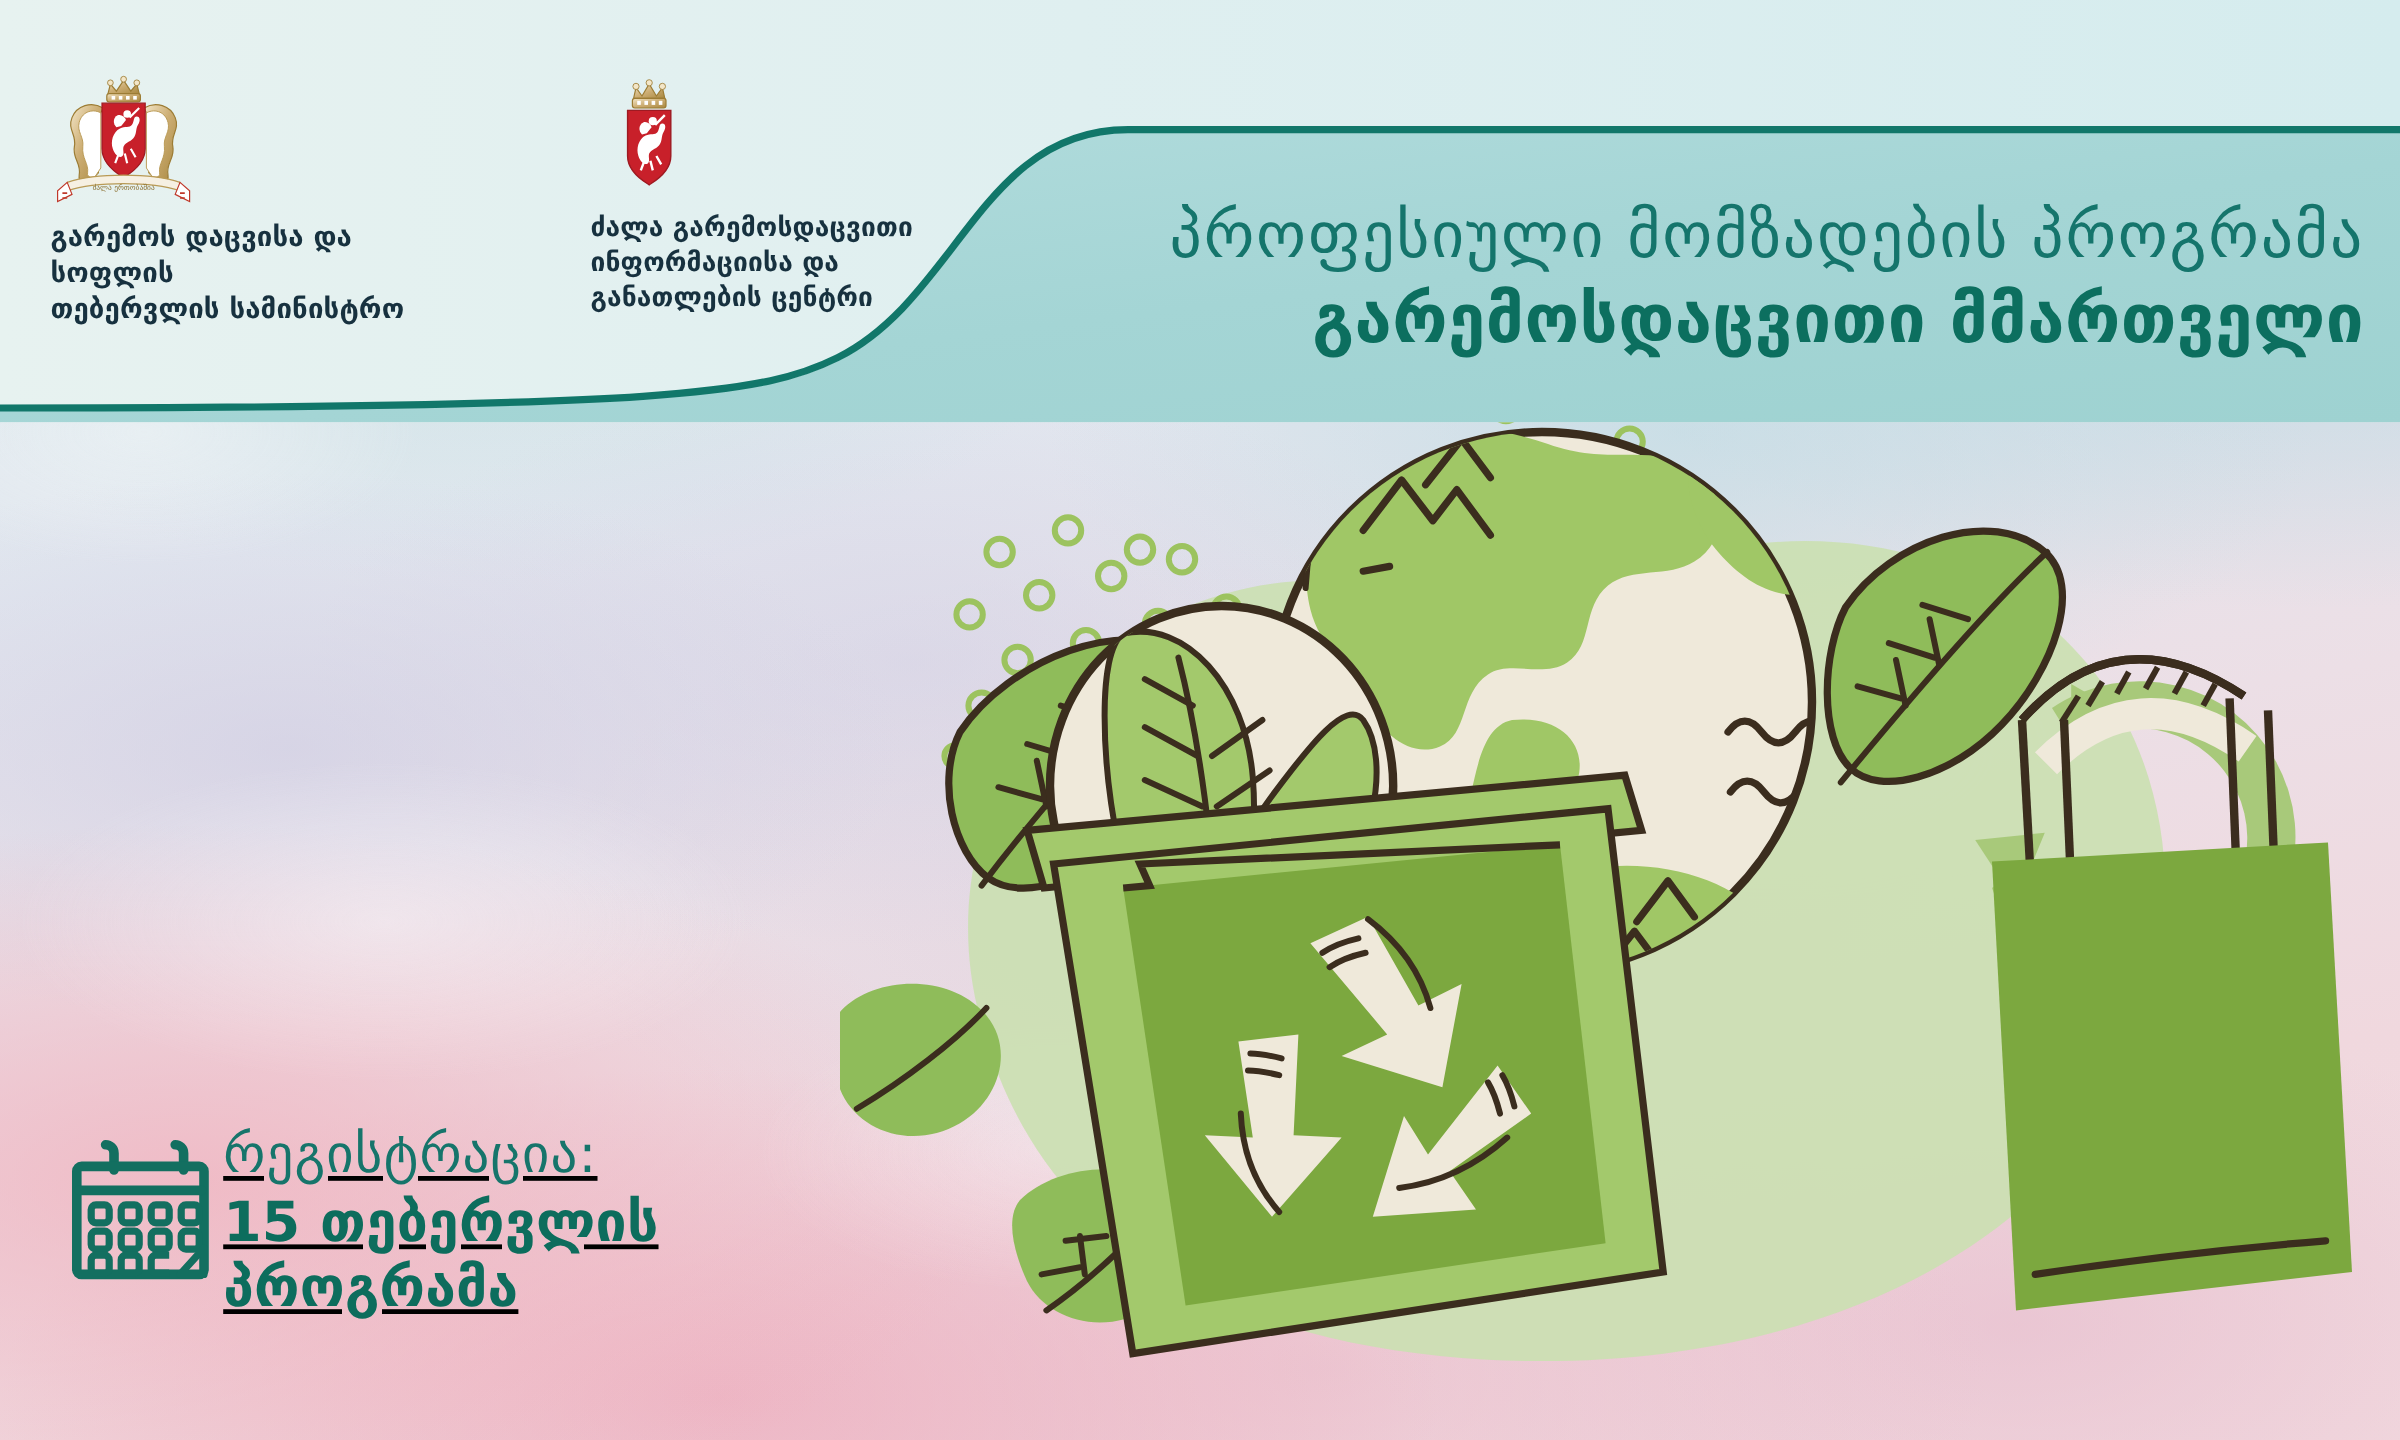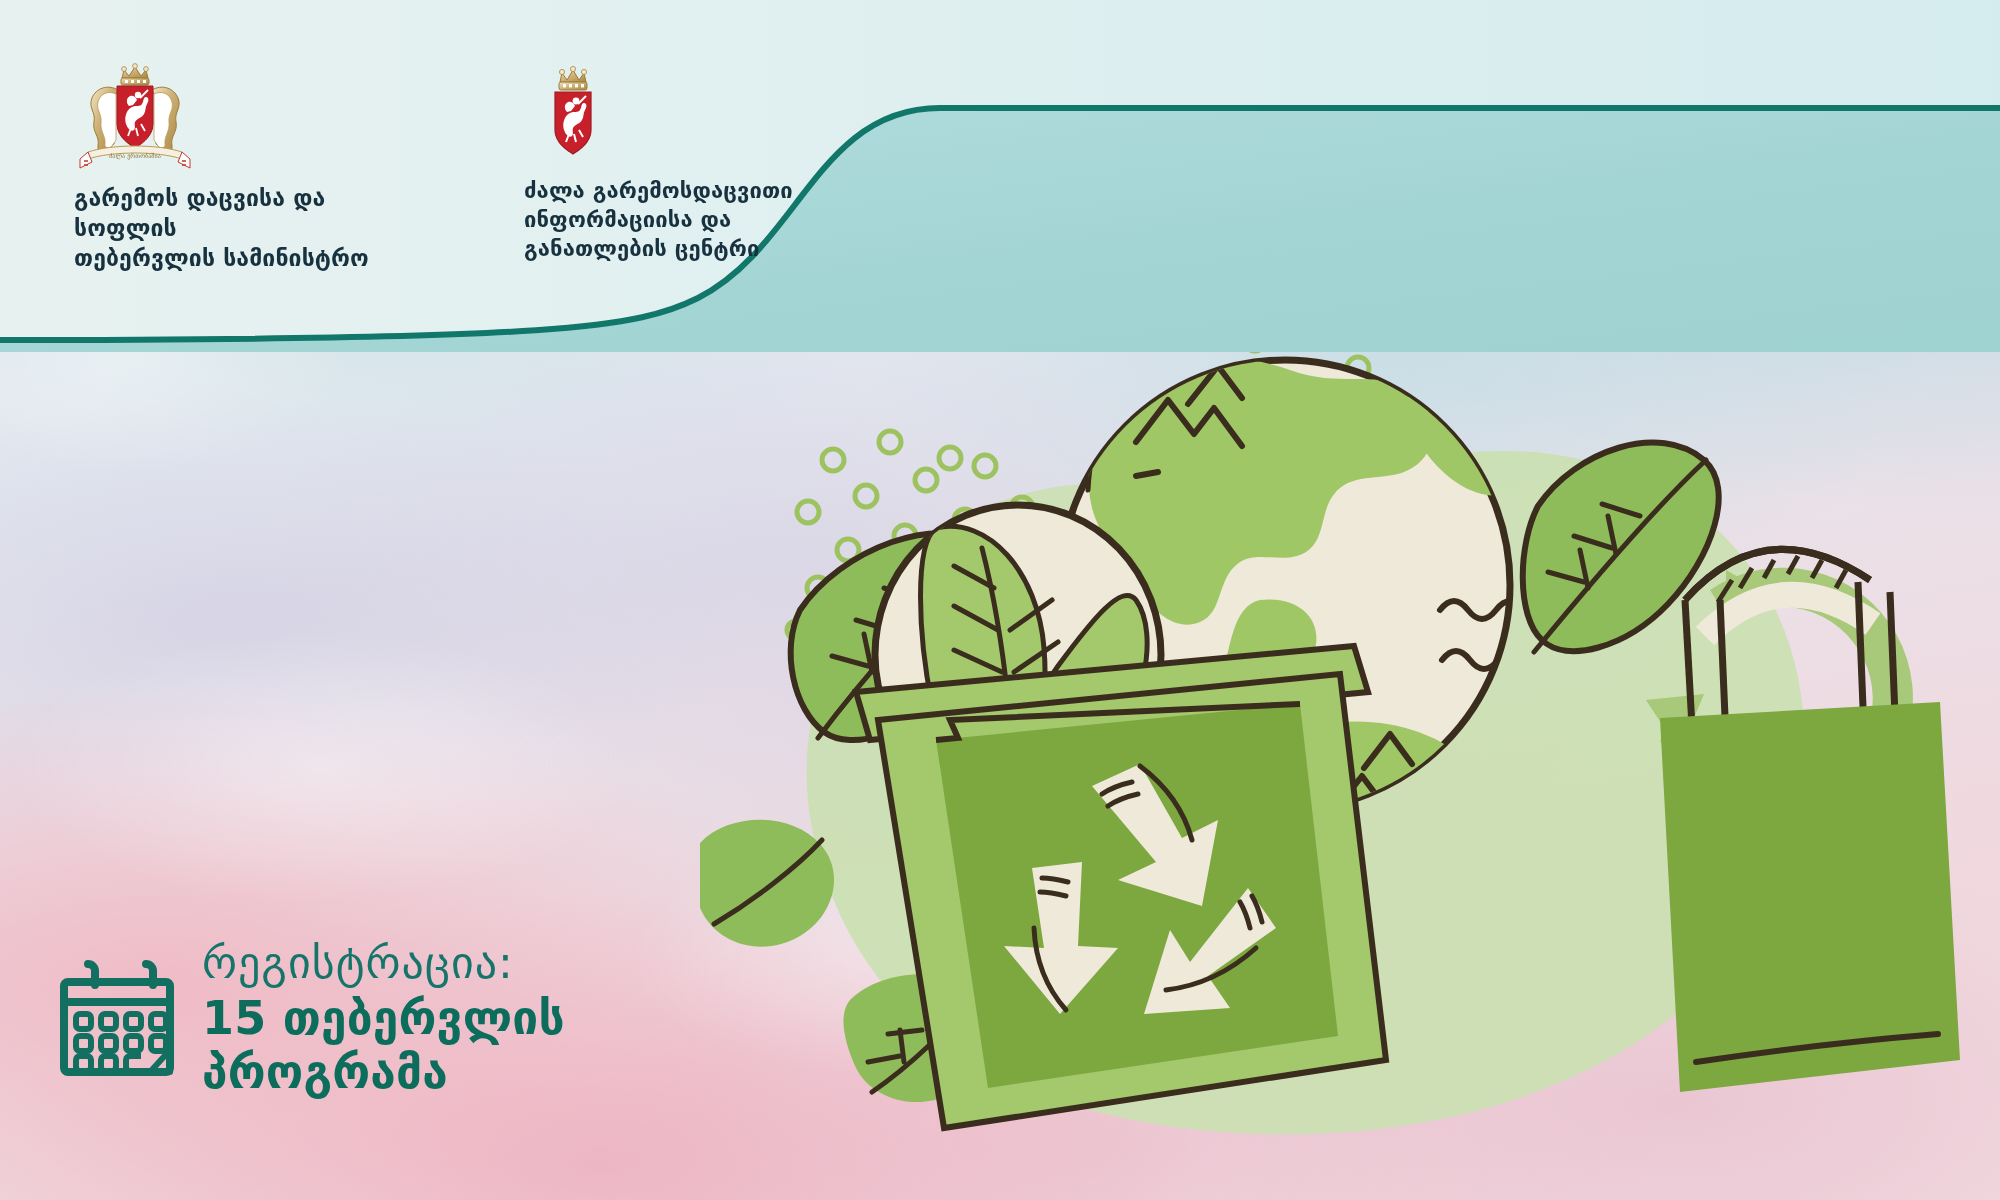--- a/index.html
+++ b/index.html
@@ -40,21 +40,21 @@
   .header-band {
     position:absolute; left:0; top:0; width:2000px; height:352px;
     overflow:hidden;
   }
   .header-left-fill {
     position:absolute; inset:0;
     background:linear-gradient(115deg,#eaf4f2 0%, #e6f1ef 45%, #e2eeec 100%);
   }
   .header-svg { position:absolute; left:0; top:0; }
   
-  .logos { position:absolute; left:0; top:0; width:880px; height:290px;margin-left:32px; }
+  .logos { position:absolute; left:0; top:0; width:880px; height:290px; }
   .logo-block { position:absolute; }
   .logo-ministry { left:42px; top:62px; width:330px; }
   .logo-center   { left:492px; top:62px; width:340px; }
   .crest-wrap { display:flex; justify-content:flex-start; }
   .logo-center .crest-wrap { justify-content:flex-start; padding-left:14px; }
   .logo-text {
     margin-top:14px;
     font-family:"DejaVu Sans","Liberation Sans",sans-serif;
     font-weight:700;
     font-size:23px;
@@ -83,21 +83,21 @@
     font-weight:700;
     font-size:56px;
     line-height:1.08;
     color:#0c6f5f;
     letter-spacing:.4px;
     white-space:nowrap;
   }
   
   .reg {
     position:absolute; left:58px; top:938px;
-    display:flex; align-items:center; gap:26px;
+    display:flex; align-items:flex-start; gap:10px;text-decoration:underline;
   }
   .reg-cal { flex:0 0 auto; margin-top:6px; }
   .reg-text { padding-top:2px; }
   .reg-label {
     font-family:"DejaVu Sans","Liberation Sans",sans-serif;
     font-weight:400;
     font-size:44px;
     line-height:1.05;
     color:#16756b;
     letter-spacing:1px;
@@ -505,20 +505,24 @@
         </div>
         <div class="logo-text">
           <div>ძალა გარემოსდაცვითი</div>
           <div>ინფორმაციისა და</div>
           <div>განათლების ცენტრი</div>
         </div>
       </div>
 
     </div>
 
+    <div class="titles">
+      <div class="title-1">პროფესიული მომზადების პროგრამა</div>
+      <div class="title-2">გარემოსდაცვითი მმართველი</div>
+    </div>
   </div>
 
   <div class="reg">
     <div class="reg-cal">
       <svg width="118" height="130" viewBox="0 0 118 130" xmlns="http://www.w3.org/2000/svg">
         <g fill="none" stroke="#136f60" stroke-width="8" stroke-linecap="round" stroke-linejoin="round">
           <path d="M30 10 a7 7 0 0 1 7 7 v14"></path>
           <path d="M88 10 a7 7 0 0 1 7 7 v14"></path>
           <path d="M10 28 h98 a4 4 0 0 1 4 4 v82 a4 4 0 0 1 -4 4 h-98 a4 4 0 0 1 -4 -4 v-82 a4 4 0 0 1 4 -4 z"></path>
           <path d="M8 48 h102"></path>

